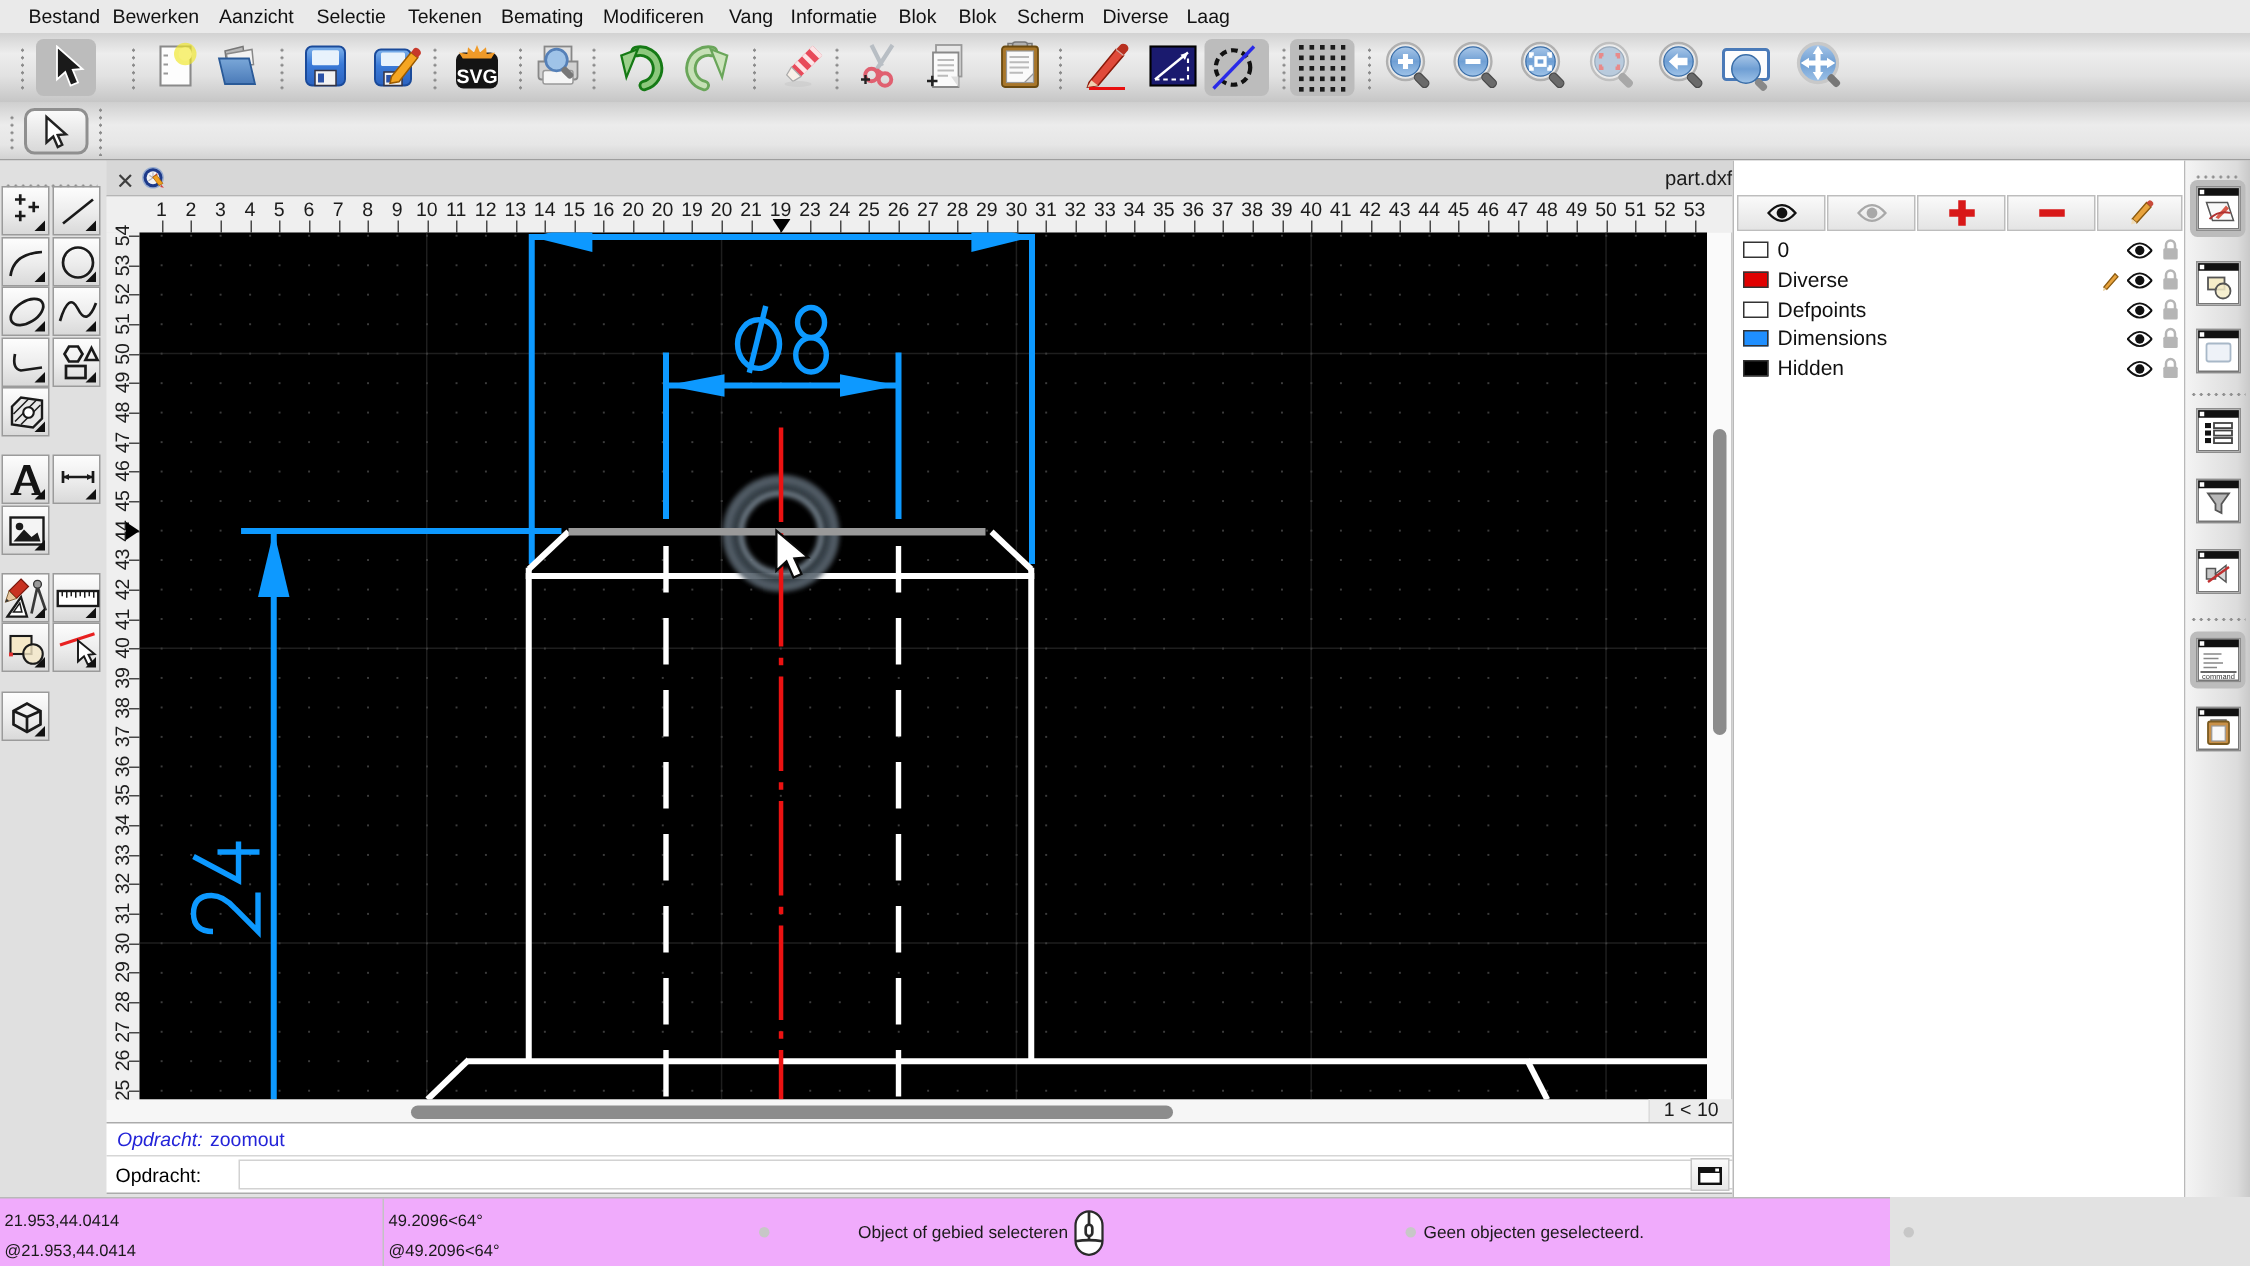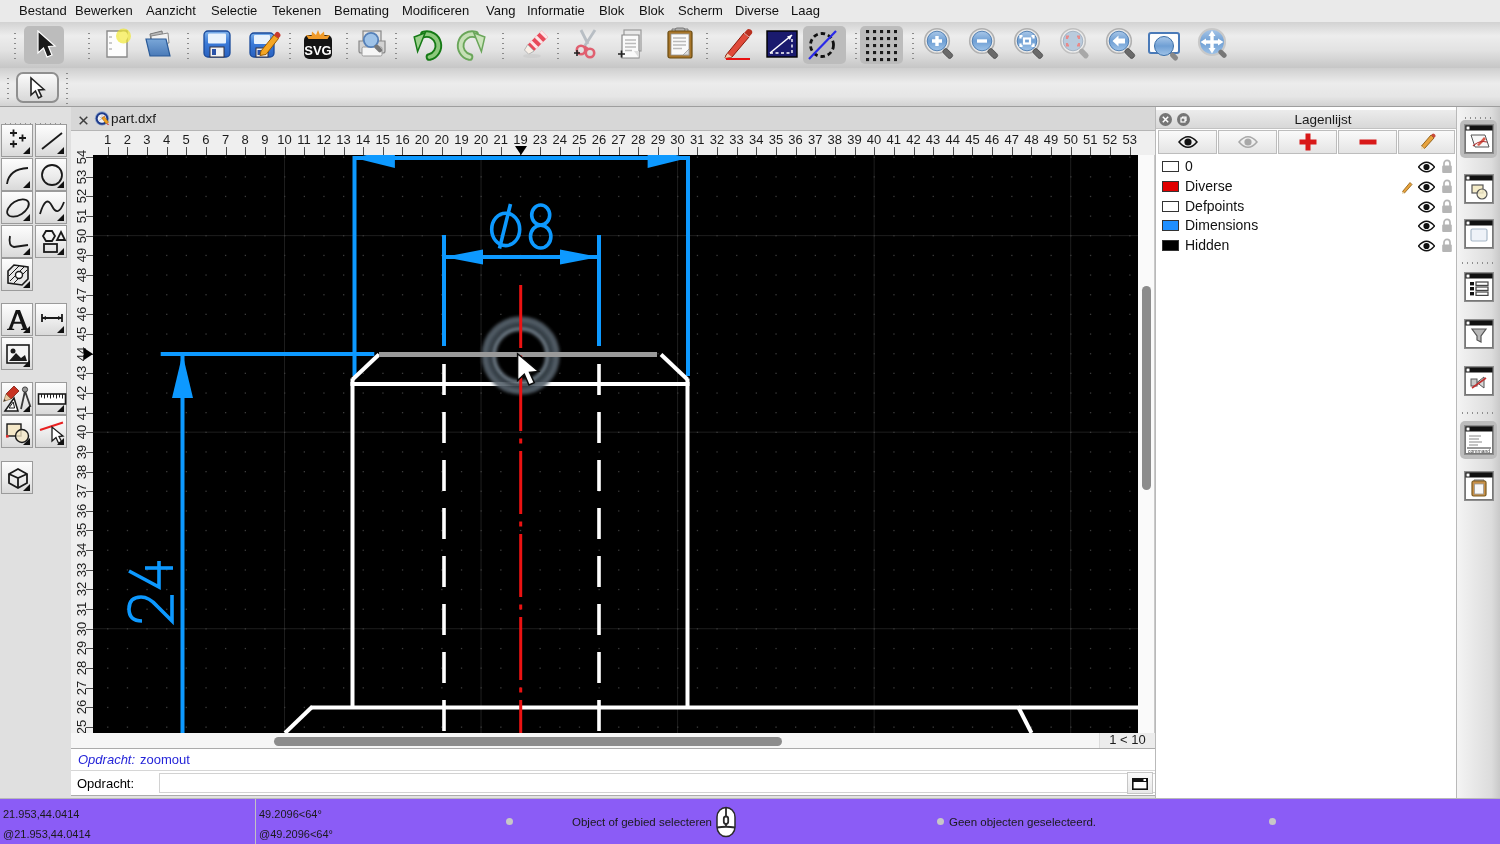--- a/index.html
+++ b/index.html
@@ -47,21 +47,21 @@
 #rptitle { position:absolute; left:0; top:3px; width:300px; height:19px; background:linear-gradient(#ececec,#d8d8d8); border-bottom:1px solid #c2c2c2; }
 #rptools { position:absolute; left:1px; top:22px; width:298px; height:26px; }
 .rpbtn { position:absolute; top:1px; height:24px; background:linear-gradient(#fafafa,#e4e4e4); border:1px solid #bdbdbd; }
 .lrow { position:absolute; left:0; width:300px; height:20px; font-size:14px; color:#111; }
 .swatch { position:absolute; left:6px; top:4px; width:17px; height:11px; border:1px solid #333; }
 .lname { position:absolute; left:29px; top:1px; }
 
 #rbar { left:1457px; top:107px; width:43px; height:691px; background:linear-gradient(90deg,#f4f4f4,#dcdcdc 80%,#c9c9c9); }
 .rbicon { position:absolute; left:7px; width:30px; height:30px; background:#fff; border:1px solid #8d8d8d; }
 
-#statusbar { left:0; top:798px; width:1500px; height:46px; background:#8b5cf6; border-top:1px solid #b9b9b9; font-size:11px; color:#1a1a1a; }
+#statusbar { left:0; top:798px; width:1260px; height:46px; background:#f0abfc; border-top:1px solid #b9b9b9; font-size:11px; color:#1a1a1a; }
 #statusbar div { position:absolute; }
 .dot { position:absolute; width:7px; height:7px; border-radius:50%; background:#c7c7c7; }
 </style>
 </head>
 <body>
 
 <div id="menubar" class="abs">
 <span style="left:19px">Bestand</span>
 <span style="left:75px">Bewerken</span>
 <span style="left:146px">Aanzicht</span>
@@ -859,21 +859,21 @@
     </svg>
 <svg class="icon" style="left:23px;top:4px" width="17" height="17" viewBox="0 0 17 17">
 <circle cx="8" cy="7.5" r="7.2" fill="#93a9cf"></circle>
       <circle cx="8" cy="7.5" r="6.3" fill="#1d3a8a"></circle>
       <circle cx="8" cy="7.5" r="4.3" fill="#f3f3f5"></circle>
 <path d="M8 3.8 L8 7.5 M5 9.5 L11 5.6 M10.5 9.3 L5.6 5.8" stroke="#b0b0b8" stroke-width="0.7"></path>
 <path d="M10.8 4.9 L8 7.5" stroke="#c04040" stroke-width="0.9"></path>
 <path d="M7.8 7 L10.4 5.6 L14.6 11.3 L12 12.7 Z" fill="#f0a020" stroke="#a86400" stroke-width="0.5"></path>
 <path d="M13.6 12.1 L15.3 14.2 L12.8 13.6 Z" fill="#d64040"></path>
 </svg>
-<div style="position:absolute;left:0;width:100%;top:4px;text-align:left;font-size:13.5px;color:#1a1a1a;text-indent:40px;">part.dxf</div>
+<div style="position:absolute;left:0;width:100%;top:4px;text-align:right;font-size:13.5px;color:#1a1a1a;text-indent:40px;">part.dxf</div>
 </div>
 
 <div id="rulertop" class="abs">
     <b style="left:36.6px">1</b>
     <i style="left:36.6px"></i>
     <b style="left:56.3px">2</b>
     <i style="left:56.3px"></i>
     <b style="left:75.9px">3</b>
     <i style="left:75.9px"></i>
     <b style="left:95.6px">4</b>
@@ -2729,32 +2729,20 @@
 <div style="position:absolute;right:2px;top:1px;width:26px;height:22px;background:linear-gradient(#fafafa,#e8e8e8);border:1px solid #c6c6c6;">
 <svg width="16" height="12" viewBox="0 0 16 12" style="position:absolute;left:4px;top:5px">
         <rect x="0.8" y="0.8" width="14.4" height="10.4" fill="#fff" stroke="#111" stroke-width="1.6"></rect>
         <rect x="0" y="0" width="16" height="4" fill="#111"></rect>
         <rect x="11.5" y="1" width="2.5" height="2" fill="#fff"></rect>
       </svg>
 </div>
   </div>
 
 <div id="rpanel" class="abs">
-<div id="rptitle">
-<div style="position:absolute;left:3px;top:3px;width:13px;height:13px;border-radius:50%;background:#757575;"></div>
-<svg style="position:absolute;left:6px;top:6px" width="7" height="7" viewBox="0 0 7 7">
-        <path d="M0.8 0.8 L6.2 6.2 M6.2 0.8 L0.8 6.2" stroke="#fff" stroke-width="1.5"></path>
-      </svg>
-<div style="position:absolute;left:21px;top:3px;width:13px;height:13px;border-radius:50%;background:#757575;"></div>
-<svg style="position:absolute;left:24px;top:6px" width="7" height="7" viewBox="0 0 7 7">
-        <rect x="1" y="2" width="4" height="4" fill="none" stroke="#fff" stroke-width="1.2"></rect>
-        <path d="M2.5 2 L2.5 1 L6 1 L6 4.5 L5 4.5" fill="none" stroke="#fff" stroke-width="1.2"></path>
-      </svg>
-<div style="position:absolute;left:0;width:100%;top:2px;text-align:center;font-size:13.5px;color:#1a1a1a;text-indent:34px;">Lagenlijst</div>
-</div>
 <div id="rptools">
       <div class="rpbtn" style="left:1px;width:59px">
         <svg width="20" height="14" viewBox="0 0 20 14" style="position:absolute;left:50%;top:50%;transform:translate(-50%,-50%)">
           <path d="M1 7 Q10 -3.5 19 7 Q10 17.5 1 7 Z" fill="none" stroke="#111" stroke-width="1.5"></path>
           <circle cx="10" cy="7" r="3.6" fill="#111"></circle>
         </svg>
       </div>
       <div class="rpbtn" style="left:61px;width:59px">
         <svg width="20" height="14" viewBox="0 0 20 14" style="position:absolute;left:50%;top:50%;transform:translate(-50%,-50%)">
           <path d="M1 7 Q10 -3.5 19 7 Q10 17.5 1 7 Z" fill="none" stroke="#a8a8a8" stroke-width="1.5"></path>

